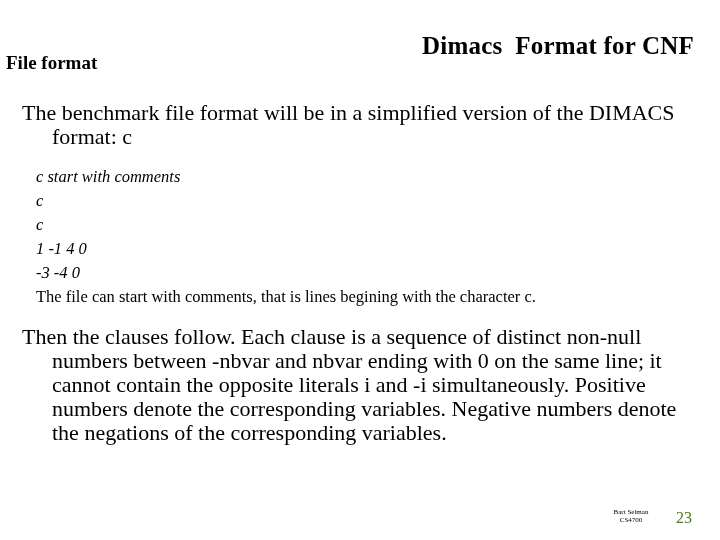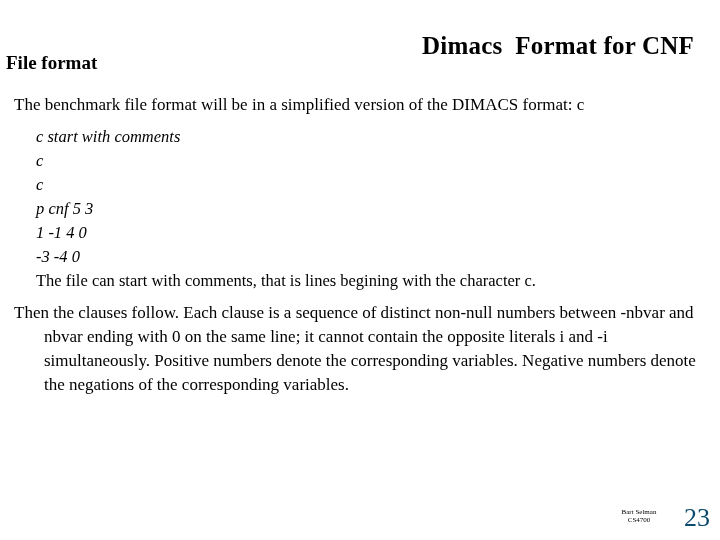--- a/index.html
+++ b/index.html
@@ -52,25 +52,25 @@
 
   
   .body-block {
     position: absolute;
     left: 6px;
     top: 85px;
     width: 700px;
   }
 
   .para {
-    font-size: 17px;
+    font-size: 22px;
     line-height: 24px;
     padding-left: 30px;
     text-indent: -30px;
-    margin: 8px;
+    margin: 16px;
     white-space: normal;
   }
 
   
   .code-line {
     font-size: 16.5px;
     line-height: 24px;
     padding-left: 30px;
     text-indent: 0;
     margin: 0;
@@ -82,21 +82,21 @@
     font-size: 16.5px;
     line-height: 24px;
     padding-left: 30px;
     text-indent: 0;
     margin: 0;
   }
 
   
   .footer {
     position: absolute;
-    left: 8px;
+    left: 0;
     top: 504px;
     width: 663px;
     height: 36px;
   }
   .footer-credit {
     position: absolute;
     left: 596px;
     top: 4px;
     width: 70px;
     text-align: center;
@@ -106,42 +106,41 @@
     color: #000000;
   }
   .footer-credit div {
     white-space: nowrap;
   }
   .page-number {
     position: absolute;
     left: 676px;
     top: 2px;
     font-family: "Liberation Serif", "DejaVu Serif", serif;
-    font-size: 26px;
+    font-size: 16px;
     line-height: 24px;
-    color: #0c4a6e;
+    color: #4d7c0f;
   }
 </style>
 </head>
 <body>
 
 <div class="slide">
 
   <div class="slide-title">Dimacs  Format for CNF</div>
 
   <div class="file-format-label">File format</div>
 
   <div class="body-block">
 
     <p class="para">The benchmark file format will be in a simplified version of the DIMACS format: c</p>
 
     <div class="code-line">c start with comments</div>
     <div class="code-line">c</div>
     <div class="code-line">c</div>
-    <div class="code-line">p cnf 5 3</div>
     <div class="code-line">1 -1 4 0</div>
     <div class="code-line">-3 -4 0</div>
 
     <div class="indent-line">The file can start with comments, that is lines begining with the character c.</div>
 
 
     <p class="para">Then the clauses follow. Each clause is a sequence of distinct non-null numbers between -nbvar and nbvar ending with 0 on the same line; it cannot contain the opposite literals i and -i simultaneously. Positive numbers denote the corresponding variables. Negative numbers denote the negations of the corresponding variables.</p>
 
   </div>
 

